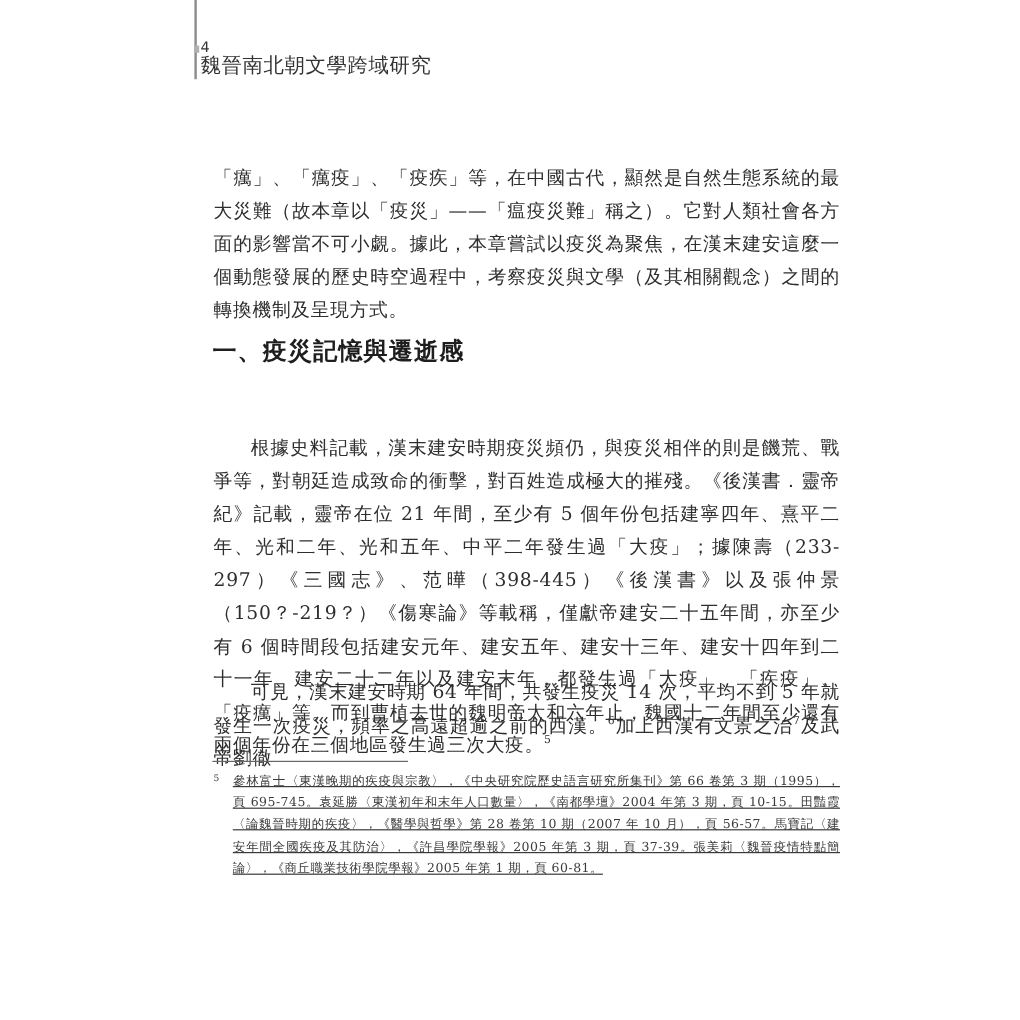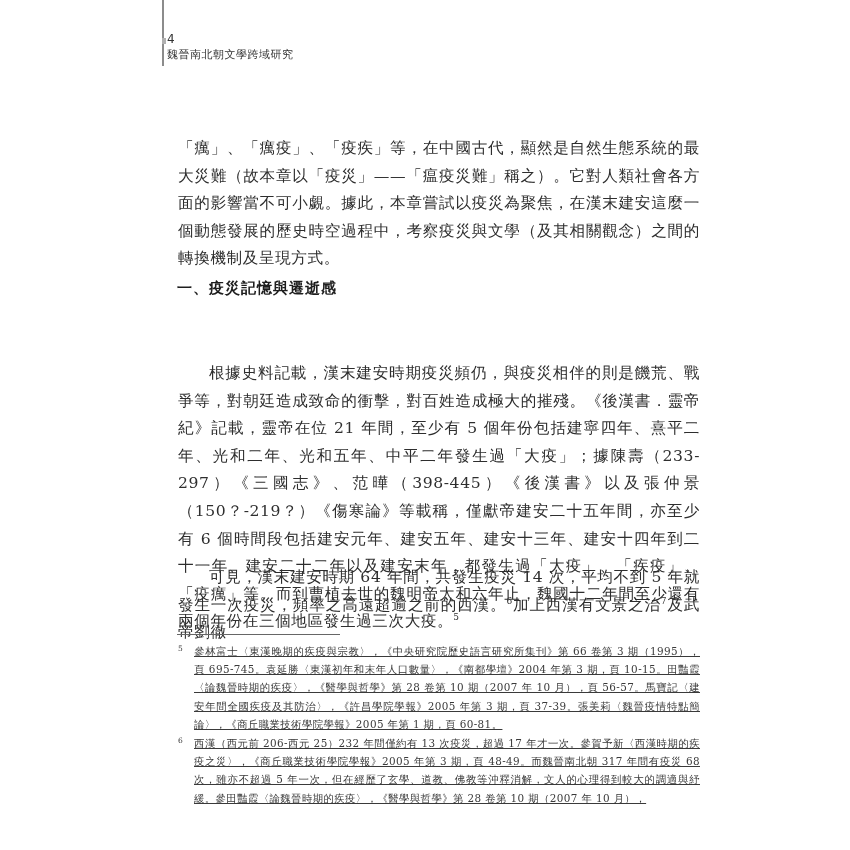--- a/index.html
+++ b/index.html
@@ -4,25 +4,25 @@
 <style>
   html, body { margin: 0; padding: 0; }
   body {
     width: 850px; height: 850px; background: #ffffff; position: relative; overflow: hidden;
     font-family: "DejaVu Serif", "Liberation Serif", serif; color: #2a2a2a;
   }
   .vrule { position: absolute; left: 162px; top: 0; width: 2px; height: 66px; background: #8c8c8c; }
   .vtick { position: absolute; left: 162px; top: 38px; width: 4px; height: 6px; background: #b0b0b0; }
   .running-head { position: absolute; left: 167px; top: 32px; font-family: "DejaVu Sans", "Liberation Sans", sans-serif; }
   .page-num { font-size: 12px; line-height: 15px; color: #333; }
-  .book-title { font-size: 11px; line-height: 16px; color: #333; letter-spacing: 0.5px; }
+  .book-title { font-size: 17px; line-height: 16px; color: #333; letter-spacing: 0.5px; font-family: Liberation Serif, serif; }
 
   .body-text { position: absolute; left: 178px; width: 522px; font-size: 15.6px; line-height: 27.6px; color: #2e2e2e; text-align: justify; letter-spacing: 0.6px; }
   .intro { top: 118px; margin-top: 17px; }
-  .section-head { position: absolute; left: 177px; top: 279px; font-family: "DejaVu Sans", "Liberation Sans", sans-serif; font-weight: bold; font-size: 15px; color: #1e1e1e; letter-spacing: 1px; }
+  .section-head { position: absolute; left: 177px; top: 279px; font-family: "DejaVu Sans", "Liberation Sans", sans-serif; font-weight: bold; font-size: 20px; color: #1e1e1e; letter-spacing: 1px; }
   .p1 { top: 360px; }
   .p2 { top: 564px; }
   .indent { text-indent: 31px; }
   sup { font-size: 9px; vertical-align: top; position: relative; top: -4px; }
 
   .fn-rule { position: absolute; left: 177px; top: 634px; width: 163px; height: 1px; background: #666; }
   .footnotes { position: absolute; left: 178px; top: 642px; width: 522px; font-size: 10.4px; line-height: 18.2px; color: #3a3a3a; letter-spacing: 0.4px; text-decoration: underline; }
   .fn { padding-left: 16px; text-indent: -16px; margin-bottom: 1px; text-align: justify; }
   .fn-mark { display: inline-block; width: 16px; text-indent: 0; font-size: 7.5px; vertical-align: top; position: relative; top: -2px; }
 </style>
@@ -42,14 +42,13 @@
 <div class="section-head">一、疫災記憶與遷逝感</div>
 
 <div class="body-text p1 indent"><span>根據史料記載，漢末建安時期疫災頻仍，與疫災相伴的則是饑荒、戰爭等，對朝廷造成致命的衝擊，對百姓造成極大的摧殘。《後漢書．靈帝紀》記載，靈帝在位 21 年間，至少有 5 個年份包括建寧四年、熹平二年、光和二年、光和五年、中平二年發生過「大疫」；據陳壽（233-297）《三國志》、范曄（398-445）《後漢書》以及張仲景（150？-219？）《傷寒論》等載稱，僅獻帝建安二十五年間，亦至少有 6 個時間段包括建安元年、建安五年、建安十三年、建安十四年到二十一年、建安二十二年以及建安末年，都發生過「大疫」、「疾疫」、「疫癘」等。而到曹植去世的魏明帝太和六年止，魏國十二年間至少還有兩個年份在三個地區發生過三次大疫。</span><sup>5</sup></div>
 
 <div class="body-text p2 indent"><span>可見，漢末建安時期 64 年間，共發生疫災 14 次，平均不到 5 年就發生一次疫災，頻率之高遠超逾之前的西漢。</span><sup>6</sup><span>加上西漢有文景之治</span><sup>7</sup><span>及武帝劉徹</span></div>
 
 <div class="fn-rule"></div>
 
 <div class="footnotes">
   <div class="fn"><span class="fn-mark">5</span><span>參林富士〈東漢晚期的疾疫與宗教〉，《中央研究院歷史語言研究所集刊》第 66 卷第 3 期（1995），頁 695-745。袁延勝〈東漢初年和末年人口數量〉，《南都學壇》2004 年第 3 期，頁 10-15。田豔霞〈論魏晉時期的疾疫〉，《醫學與哲學》第 28 卷第 10 期（2007 年 10 月），頁 56-57。馬寶記〈建安年間全國疾疫及其防治〉，《許昌學院學報》2005 年第 3 期，頁 37-39。張美莉〈魏晉疫情特點簡論〉，《商丘職業技術學院學報》2005 年第 1 期，頁 60-81。</span></div>
-  <div class="fn"><span class="fn-mark">6</span><span>西漢（西元前 206-西元 25）232 年間僅約有 13 次疫災，超過 17 年才一次。參賀予新〈西漢時期的疾疫之災〉，《商丘職業技術學院學報》2005 年第 3 期，頁 48-49。而魏晉南北朝 317 年間有疫災 68 次，雖亦不超過 5 年一次，但在經歷了玄學、道教、佛教等沖釋消解，文人的心理得到較大的調適與紓緩。參田豔霞〈論魏晉時期的疾疫〉，《醫學與哲學》第 28 卷第 10 期（2007 年 10 月），</span></div>
 </div>
 
 </body></html>

